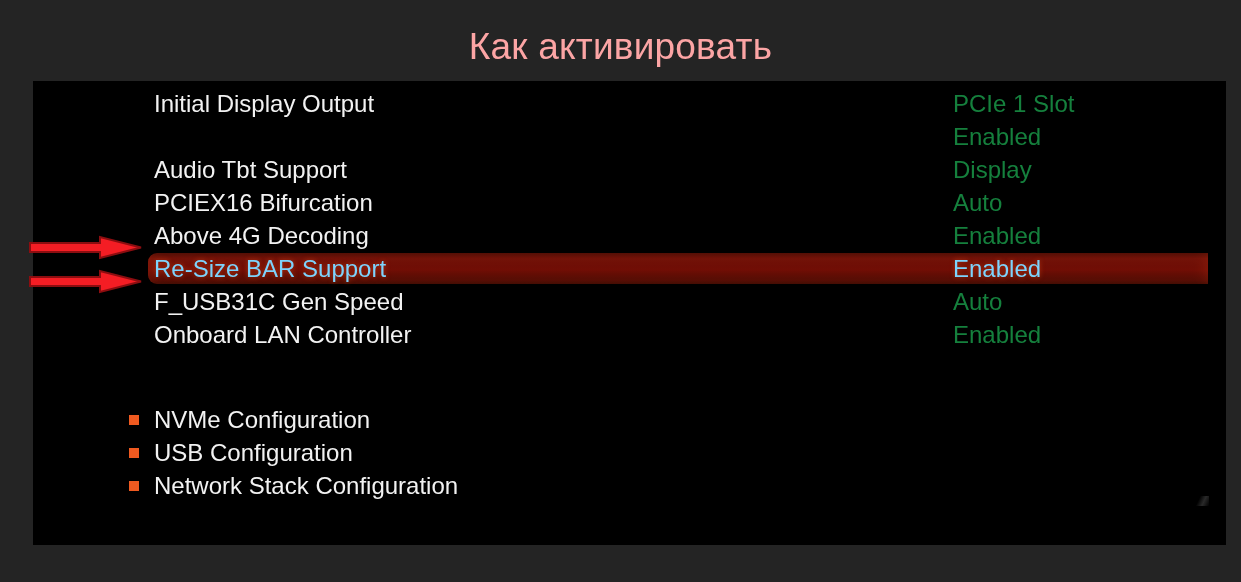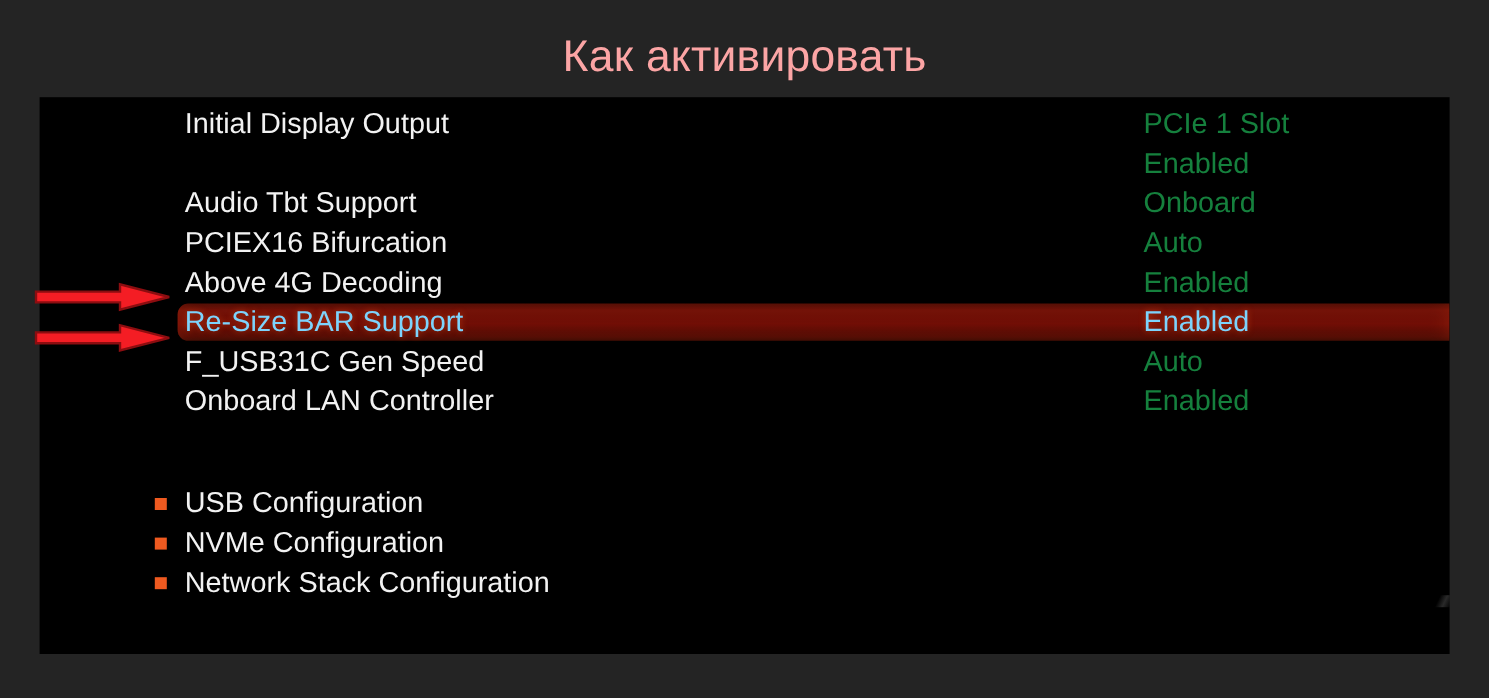--- a/index.html
+++ b/index.html
@@ -31,20 +31,21 @@
 
   
   #bios-panel {
     position: absolute;
     left: 33px;
     top: 81px;
     width: 1175px;
     height: 464px;
     background: #000000;
     overflow: hidden;
+    padding-left: 18px;
   }
 
   
   .settings-list {
     position: absolute;
     left: 0;
     top: 6px;
     width: 1175px;
   }
   .setting-row {
@@ -154,21 +155,21 @@
   <div class="settings-list">
       <div class="setting-row">
         <span class="label">Initial Display Output</span>
         <span class="value">PCIe 1 Slot</span>
       </div>
       <div class="setting-row">
         <span class="value">Enabled</span>
       </div>
       <div class="setting-row">
         <span class="label">Audio Tbt Support</span>
-        <span class="value">Onboard</span>
+        <span class="value">Display</span>
       </div>
       <div class="setting-row">
         <span class="label">PCIEX16 Bifurcation</span>
         <span class="value">Auto</span>
       </div>
       <div class="setting-row">
         <span class="label">Above 4G Decoding</span>
         <span class="value">Enabled</span>
       </div>
       <div class="setting-row selected">
@@ -182,25 +183,25 @@
       </div>
       <div class="setting-row">
         <span class="label">Onboard LAN Controller</span>
         <span class="value">Enabled</span>
       </div>
     </div>
 
   <div class="submenu-list">
       <div class="submenu-row">
         <span class="bullet"></span>
-        <span class="label">USB Configuration</span>
+        <span class="label">NVMe Configuration</span>
       </div>
       <div class="submenu-row">
         <span class="bullet"></span>
-        <span class="label">NVMe Configuration</span>
+        <span class="label">USB Configuration</span>
       </div>
       <div class="submenu-row">
         <span class="bullet"></span>
         <span class="label">Network Stack Configuration</span>
       </div>
     </div>
 
   <div id="panel-artifact"></div>
 </div>
 

